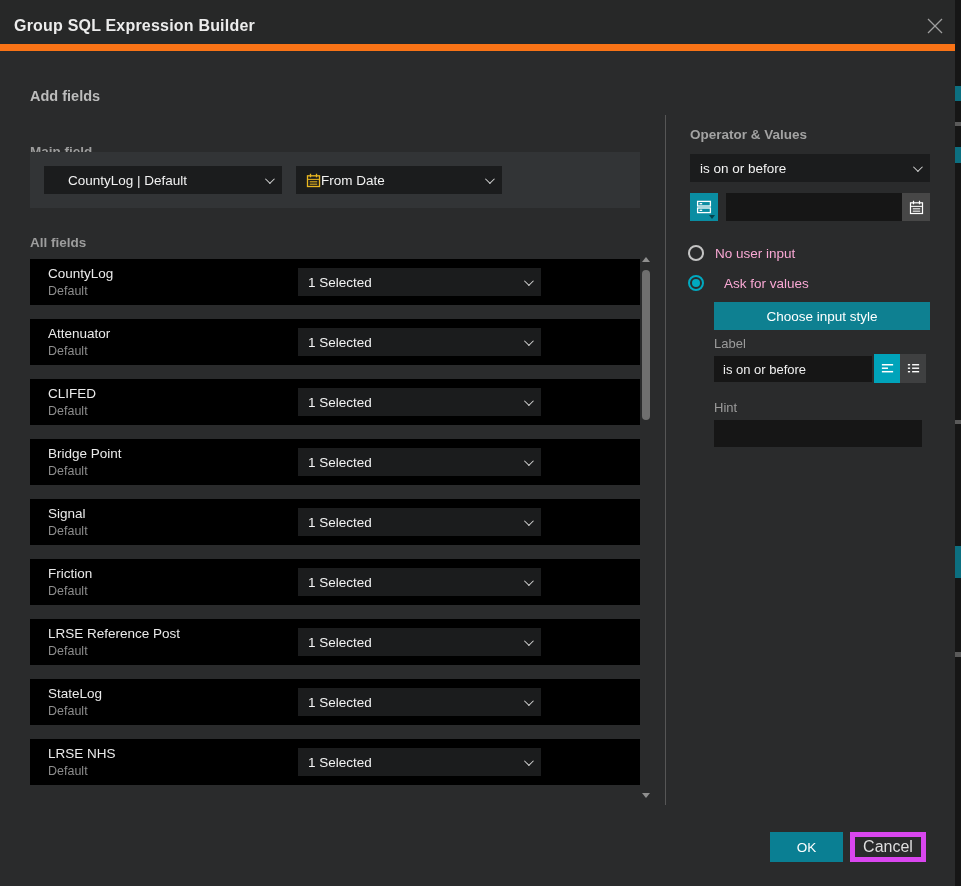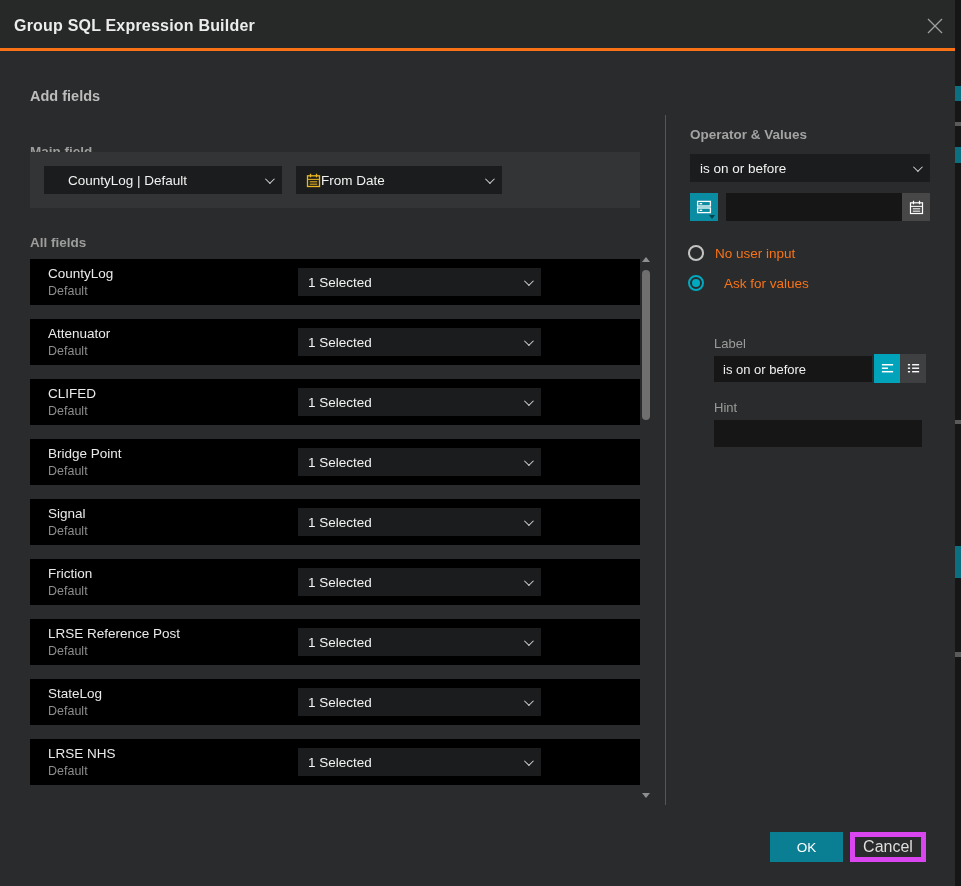--- a/index.html
+++ b/index.html
@@ -2,21 +2,21 @@
 <html><head>
 <meta charset="utf-8">
 <style>
   * { margin:0; padding:0; box-sizing:border-box; }
   html,body { background:#1a1a1a; }
   body { font-family:"Liberation Sans","DejaVu Sans",sans-serif; }
 
   .screen { position:relative; width:961px; height:886px; background:#2a2b2c; overflow:hidden; }
 
   
-  .titlebar { position:absolute; left:0; top:0; width:955px; height:51px; background:#272828; border-bottom:3px solid #f97316; }
+  .titlebar { position:absolute; left:0; top:0; width:955px; height:51px; background:#272828; border-bottom:7px solid #f97316; }
   .title { position:absolute; left:14px; top:0; line-height:51px; font-size:16px; font-weight:700; letter-spacing:.2px; color:#ececec; }
   .close-btn { position:absolute; left:926px; top:17px; width:18px; height:18px; cursor:pointer; }
 
   
   .h-add   { position:absolute; left:30px; top:88px;  font-size:14.5px; font-weight:700; color:#bcbcbc; }
   .h-main  { position:absolute; left:30px; top:144px; font-size:13.5px; font-weight:700; color:#9d9d9d; }
   .h-all   { position:absolute; left:30px; top:235px; font-size:13.5px; font-weight:700; color:#9d9d9d; }
   .h-op    { position:absolute; left:690px; top:127px; font-size:13.5px; font-weight:700; color:#a3a3a3; }
   .h-plain { position:absolute; font-size:13px; font-weight:400; color:#9b9b9b; }
 
@@ -51,21 +51,21 @@
   .btn-input-type { position:absolute; left:690px; top:193px; width:28px; height:28px; background:#0a8da2; display:flex; align-items:center; justify-content:center; cursor:pointer; }
   .it-caret { position:absolute; right:3px; bottom:2px; width:0; height:0; border-left:3px solid transparent; border-right:3px solid transparent; border-top:4px solid #05434d; }
   .input-value { position:absolute; left:726px; top:193px; width:176px; height:28px; }
   .btn-calendar { position:absolute; left:902px; top:193px; width:28px; height:28px; background:#474747; display:flex; align-items:center; justify-content:center; cursor:pointer; }
 
   .radio-row { position:absolute; left:688px; display:flex; align-items:center; gap:11px; cursor:pointer; }
   .radio { width:16px; height:16px; border-radius:50%; flex:0 0 auto; position:relative; }
   .radio.off { border:2px solid #c4c4c4; }
   .radio.on  { border:2px solid #00a9c0; }
   .radio.on::after { content:""; position:absolute; inset:2px; border-radius:50%; background:#00a9c0; }
-  .radio-label { font-size:13.5px; color:#f97316; }
+  .radio-label { font-size:13.5px; color:#f9a8d4; }
 
   .btn-choose { position:absolute; left:714px; top:302px; width:216px; height:28px; background:#0e8091; color:#fff; font-size:13.5px; display:flex; align-items:center; justify-content:center; cursor:pointer; border:none; font-family:inherit; }
 
   .input-label { position:absolute; left:714px; top:356px; width:158px; height:26px; }
   .btn-align { position:absolute; left:874px; top:354px; width:26px; height:29px; background:#00a3ba; display:flex; align-items:center; justify-content:center; cursor:pointer; }
   .btn-list  { position:absolute; left:900px; top:354px; width:26px; height:29px; background:#3f4041; display:flex; align-items:center; justify-content:center; cursor:pointer; }
   .input-hint { position:absolute; left:714px; top:420px; width:208px; height:27px; }
 
   
   .btn-ok { position:absolute; left:770px; top:832px; width:73px; height:30px; background:#0a7f93; border:none; color:#fff; font-size:13.5px; cursor:pointer; font-family:inherit; }
@@ -243,20 +243,21 @@
 
   <div class="radio-row" style="top:245px;">
     <span class="radio off"></span>
     <span class="radio-label">No user input</span>
   </div>
   <div class="radio-row" style="top:275px;gap:20px;">
     <span class="radio on"></span>
     <span class="radio-label">Ask for values</span>
   </div>
 
+  <button class="btn-choose">Choose input style</button>
 
   <div class="h-plain" style="left:714px; top:336px;">Label</div>
   <input class="tb input-label" value="is on or before" style="">
 
   <div class="btn-align">
     <span style="display:flex;">
       <svg width="15" height="15" viewBox="0 0 16 16" stroke="#ffffff" stroke-width="1.6">
         <line x1="2" y1="4" x2="14" y2="4"></line>
         <line x1="2" y1="7.7" x2="8.5" y2="7.7"></line>
         <line x1="2" y1="11.4" x2="14" y2="11.4"></line>

